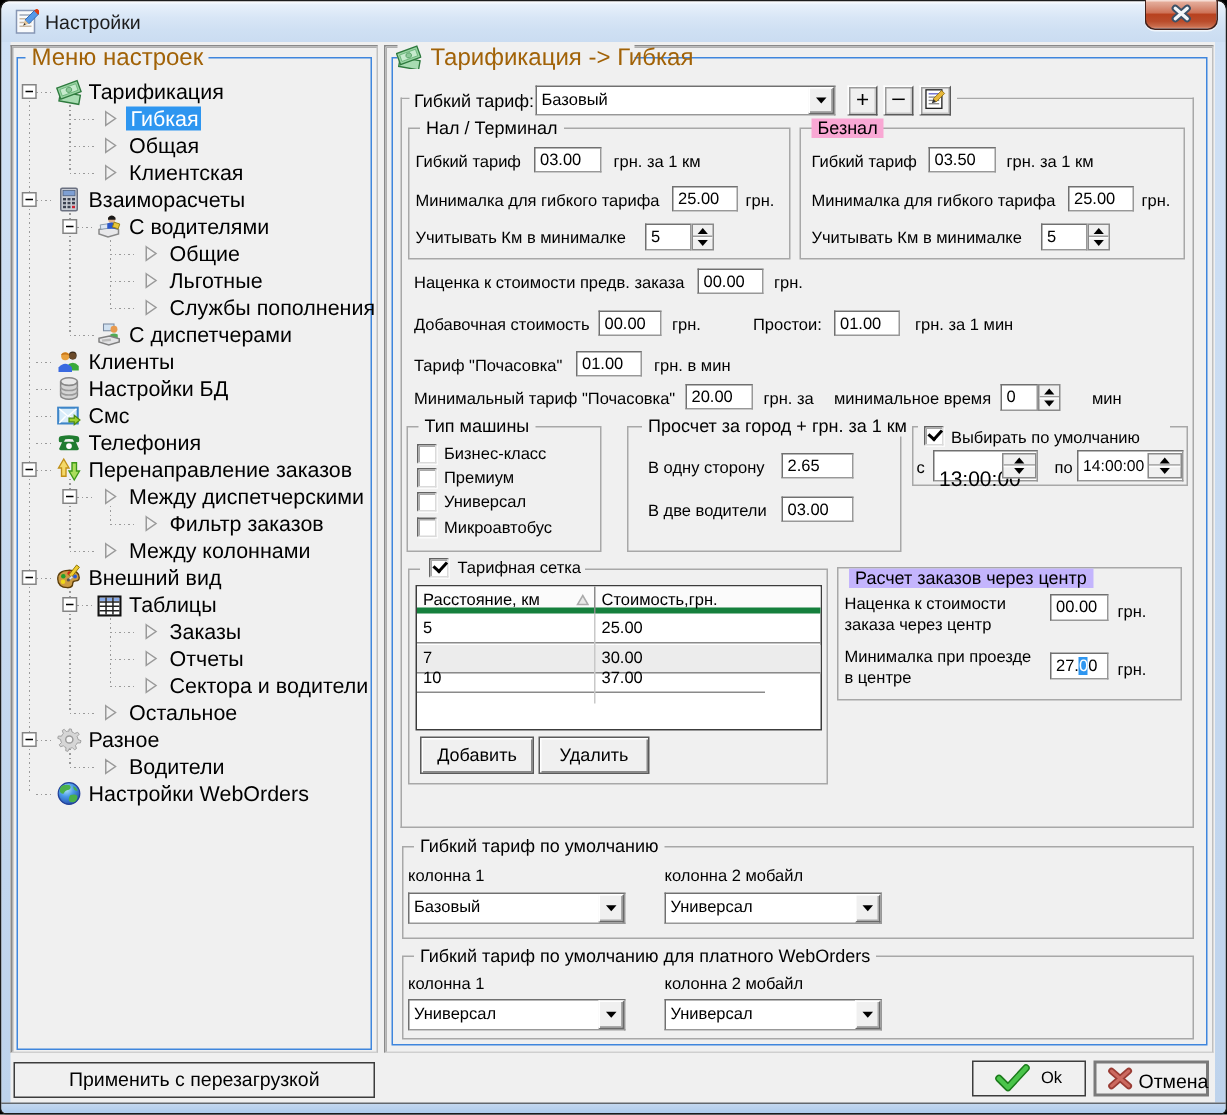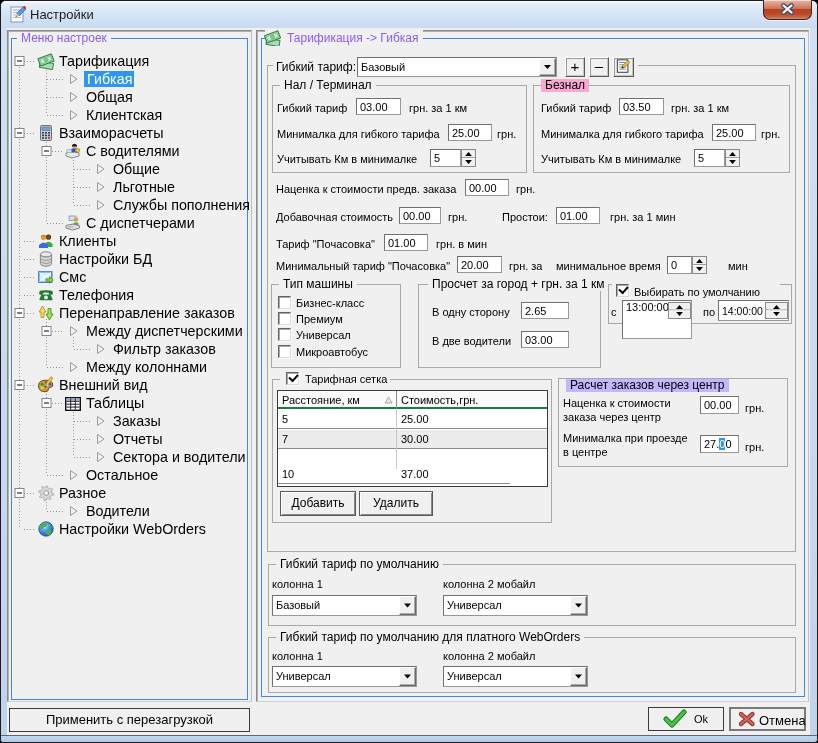--- a/index.html
+++ b/index.html
@@ -2,21 +2,21 @@
 <html><head><meta charset="utf-8"><style>
 *{margin:0;padding:0;box-sizing:border-box}
 body{width:818px;height:743px;position:relative;font-family:"Liberation Sans",sans-serif;background:#000;overflow:hidden}
 .win{position:absolute;left:0;top:0;width:818px;height:743px;background:#f0f0f0;border:1px solid #1c1c1c;border-radius:6px 6px 4px 4px;overflow:hidden}
 .titlebar{position:absolute;left:1px;top:1px;width:816px;height:27px;background:linear-gradient(180deg,#fdfeff 0%,#e7f0fa 8%,#d8e6f6 40%,#cfe0f3 70%,#cadcf1 100%);border-radius:5px 5px 0 0}
 .aeroL{position:absolute;left:1px;top:28px;width:6px;height:707px;background:linear-gradient(180deg,#d0e1f5,#bed3ec)}
 .aeroR{position:absolute;right:1px;top:28px;width:7px;height:707px;background:linear-gradient(180deg,#d0e1f5,#bed3ec)}
 .aeroB{position:absolute;left:1px;bottom:1px;width:816px;height:6px;background:linear-gradient(180deg,#c3d7ef,#aecbec);border-radius:0 0 3px 3px}.sepB{position:absolute;left:1px;top:735px;width:816px;height:1px;background:#62676d}
 .ttl{position:absolute;left:30px;top:7px;font-size:13px;color:#1c1c1c}
 .lbl{position:absolute;font-size:11px;color:#000;white-space:nowrap;line-height:13px}
-.nav{position:absolute;font-size:12px;color:#8b5cf6;white-space:nowrap;background:#f0f0f0;padding:0 4px;line-height:13px}
+.nav{position:absolute;font-size:16px;color:#a16207;white-space:nowrap;background:#f0f0f0;padding:0 4px;line-height:13px}
 .panel{position:absolute;background:#f0f0f0;border:1px solid #898989;border-right-color:#bfbfbf;border-bottom-color:#cfcfcf;box-shadow:inset 1px 1px 0 #b0b0b0}
 .gb{position:absolute;border:1px solid #a8a8a8}
 .gbb{position:absolute;border:1px solid #3f86dd}
 .inp{position:absolute;background:#fff;border:1px solid #707070;border-bottom-color:#989898;border-right-color:#989898;font-size:11px;color:#000;padding:2px 0 0 3px;line-height:13px;white-space:nowrap}
 .btn{position:absolute;background:#f0f0f0;border:1px solid #e8e8e8;border-top-color:#fdfdfd;border-left-color:#fdfdfd;border-right-color:#5a5a5a;border-bottom-color:#5a5a5a;box-shadow:1px 1px 0 #9a9a9a inset, -1px -1px 0 #c6c6c6 inset;font-size:12px;text-align:center;color:#000}
 .btn2{position:absolute;background:#f0f0f0;border:1px solid #3c3c3c;font-size:12px;text-align:center;color:#000}
 .cb{position:absolute;width:13px;height:13px;background:#fff;border:1px solid;border-color:#636363 #dadada #dadada #636363;box-shadow:inset 1px 1px 0 #a8a8a8, 1px 1px 0 #fbfbfb}
 .chk:after{content:"";position:absolute;left:2px;top:1px;width:7px;height:4px;border-left:2px solid #000;border-bottom:2px solid #000;transform:rotate(-48deg)}
 </style></head><body>
 <div class="win"></div>
@@ -296,21 +296,21 @@
 <div class="lbl" style="left:428px;top:278px;background:#f0f0f0;padding:0 4px;font-size:12px">Просчет за город + грн. за 1 км</div>
 <div class="lbl" style="left:432px;top:306px">В одну сторону</div>
 <div class="inp" style="left:521px;top:302px;width:48px;height:17px">2.65</div>
 <div class="lbl" style="left:432px;top:335px">В две водители</div>
 <div class="inp" style="left:521px;top:331px;width:48px;height:17px">03.00</div>
 <div class="gb" style="left:608px;top:284px;width:184px;height:40px"></div>
 <div style="position:absolute;left:612px;top:283px;width:168px;height:3px;background:#f0f0f0"></div>
 <div class="cb chk" style="left:616px;top:284px"></div>
 <div class="lbl" style="left:634px;top:286px">Выбирать по умолчанию</div>
 <div class="lbl" style="left:611px;top:306px">с</div>
-<div class="inp" style="left:622px;top:300px;width:70px;height:39px;padding-top:0;font-size:11px">13:00:00</div>
+<div class="inp" style="left:622px;top:300px;width:70px;height:21px;padding-top:12px;font-size:14px">13:00:00</div>
 <div style="position:absolute;left:668px;top:302px;width:23px;height:17px;background:#f0f0f0;border:1px solid #8a8a8a">
     <svg width="21" height="15" viewBox="0 0 21 15" style="display:block">
       <path d="M10.5 2 L7.1 6 L13.9 6 Z" fill="#000"></path>
       <path d="M10.5 13 L7.1 9 L13.9 9 Z" fill="#000"></path>
       <path d="M0 7.0 L21 7.0" stroke="#9a9a9a"></path>
       <path d="M0 8.0 L21 8.0" stroke="#fdfdfd"></path>
     </svg>
   </div>
 <div class="lbl" style="left:703px;top:306px">по</div>
 <div class="inp" style="left:718px;top:300px;width:71px;height:21px;padding-top:4px;font-size:10.5px">14:00:00</div>
@@ -320,37 +320,37 @@
       <path d="M10.5 13 L7.1 9 L13.9 9 Z" fill="#000"></path>
       <path d="M0 7.0 L21 7.0" stroke="#9a9a9a"></path>
       <path d="M0 8.0 L21 8.0" stroke="#fdfdfd"></path>
     </svg>
   </div>
 <div class="gb" style="left:272px;top:379px;width:280px;height:144px"></div>
 <div style="position:absolute;left:280px;top:374px;width:110px;height:10px;background:#f0f0f0"></div>
 <div class="cb chk" style="left:286px;top:372px"></div>
 <div class="lbl" style="left:305px;top:373px">Тарифная сетка</div>
 <div style="position:absolute;left:277px;top:390px;width:271px;height:97px;background:#fff;border:1px solid #3c3c3c">
-<div style="position:absolute;left:0;top:0;width:269px;height:18px;background:#fbfbfb;border-bottom:2px solid #15803d">
+<div style="position:absolute;left:0;top:0;width:269px;height:18px;background:#fbfbfb;border-bottom:4px solid #15803d">
 <div class="lbl" style="left:4px;top:3px">Расстояние, км</div>
 <svg style="position:absolute;left:106px;top:5px" width="9" height="8">
         <path d="M4.5 1 L8 7 L1 7 Z" fill="#e8e8e8" stroke="#aaa"></path>
       </svg>
 <div class="lbl" style="left:123px;top:3px">Стоимость,грн.</div>
 <div style="position:absolute;left:118px;top:0;width:1px;height:18px;background:#8a8a8a"></div>
 </div>
 <div style="position:absolute;left:0;top:19px;width:269px;height:19px;border-bottom:1px solid #8a8a8a">
       <div class="lbl" style="left:4px;top:3px">5</div>
       <div class="lbl" style="left:123px;top:3px">25.00</div>
     </div>
 <div style="position:absolute;left:0;top:39px;width:269px;height:19px;background:#ececec;border-bottom:1px solid #8a8a8a">
       <div class="lbl" style="left:4px;top:3px">7</div>
       <div class="lbl" style="left:123px;top:3px">30.00</div>
     </div>
-<div style="position:absolute;left:0;top:74px;width:232px;height:19px;border-bottom:1px solid #8a8a8a">
+<div style="position:absolute;left:0;top:52px;width:232px;height:19px;border-bottom:1px solid #8a8a8a">
       <div class="lbl" style="left:4px;top:3px">10</div>
       <div class="lbl" style="left:123px;top:3px">37.00</div>
     </div>
 <div style="position:absolute;left:118px;top:18px;width:1px;height:60px;background:#c8c8c8"></div>
 </div>
 <div class="btn2" style="left:280px;top:491px;width:76px;height:25px;line-height:23px;border:1px solid #5a5a5a;box-shadow:1px 1px 0 #fff inset,-1px -1px 0 #888 inset">Добавить</div>
 <div class="btn2" style="left:359px;top:491px;width:74px;height:25px;line-height:23px;border:1px solid #5a5a5a;box-shadow:1px 1px 0 #fff inset,-1px -1px 0 #888 inset">Удалить</div>
 <div class="gb" style="left:558px;top:378px;width:230px;height:89px"></div>
 <div class="lbl" style="left:566px;top:379px;background:#c4b5fd;padding:0 4px;font-size:12px">Расчет заказов через центр</div>
 <div class="lbl" style="left:563px;top:396px;line-height:14px">Наценка к стоимости<br>заказа через центр</div>

